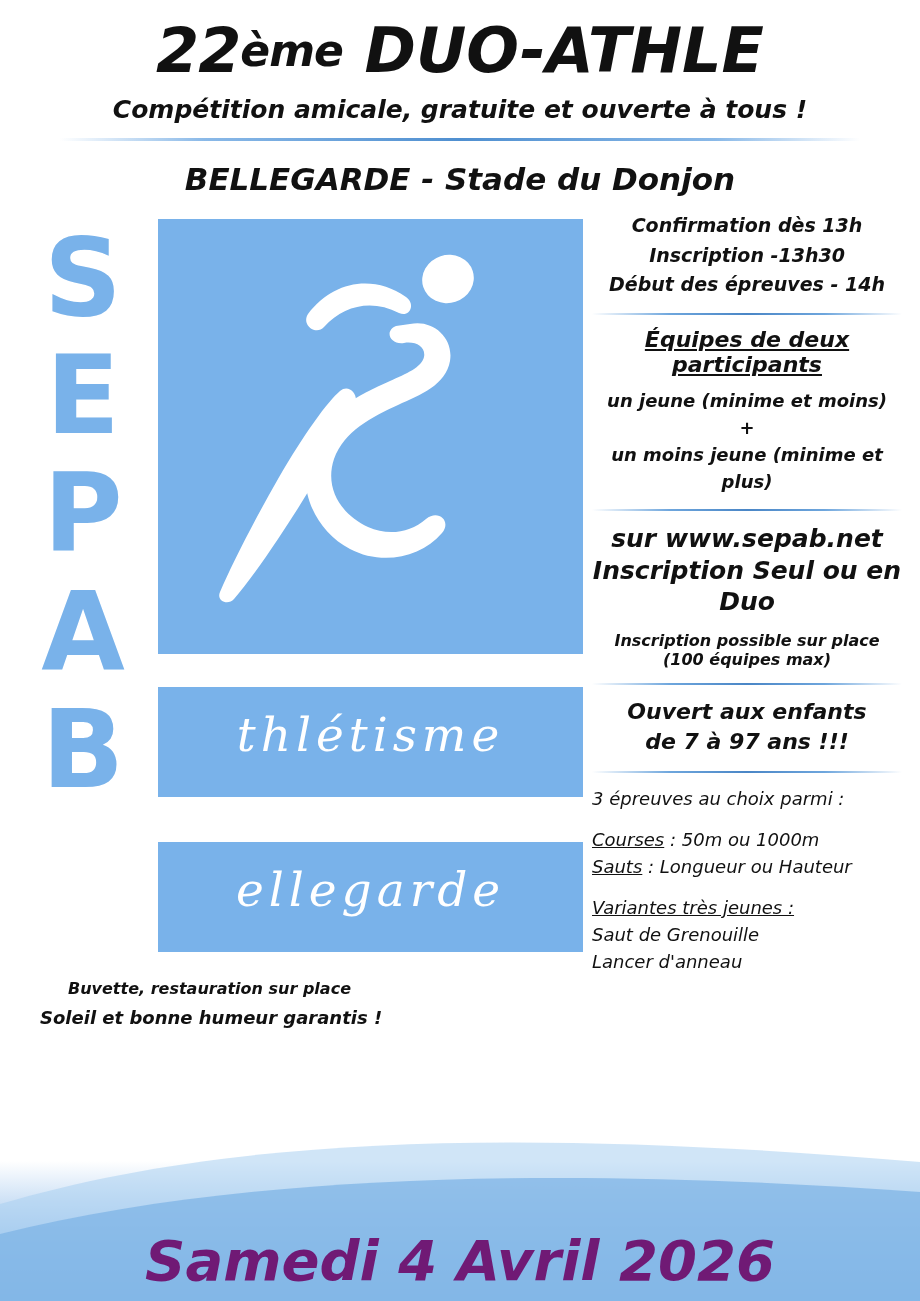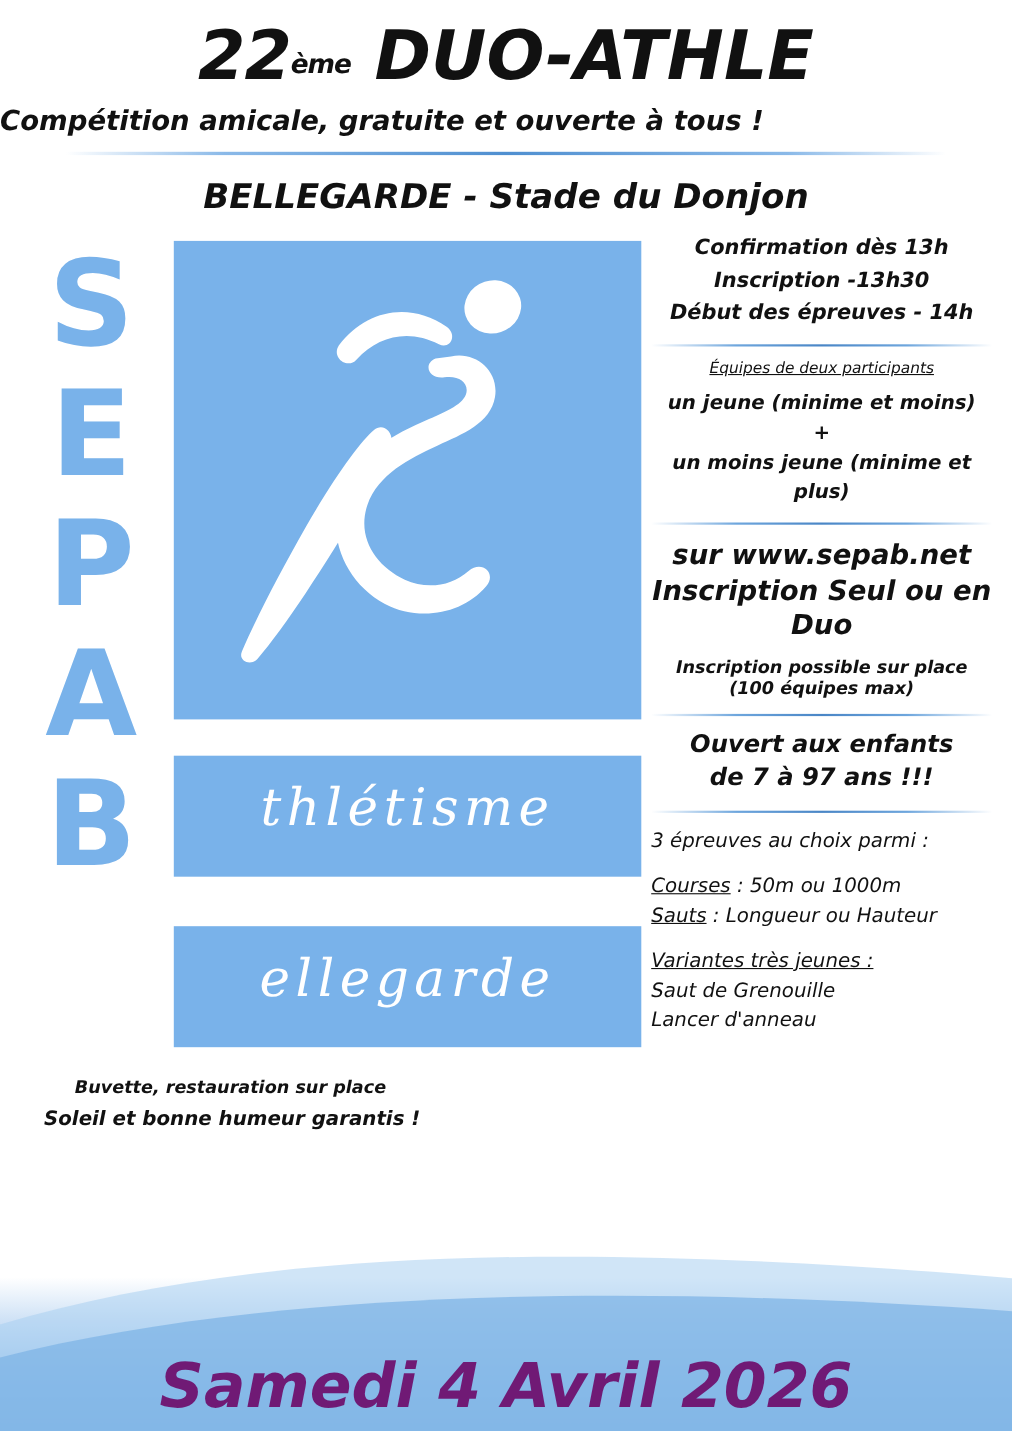--- a/index.html
+++ b/index.html
@@ -29,28 +29,29 @@
     font-family: "DejaVu Sans", sans-serif;
     font-weight: bold;
     font-style: italic;
     font-size: 62px;
     color: #111111;
     letter-spacing: -1px;
     margin: 18px 0 0 0;
     line-height: 1.05;
   }
   .title .ord {
-    font-size: 24px;
+    font-size: 44px;
     vertical-align: 6px;
   }
   .title .big {
     letter-spacing: 0px;
   }
 
   .subtitle {
+    text-align: center;
     font-family: "DejaVu Sans", sans-serif;
     font-weight: bold;
     font-style: italic;
     font-size: 25px;
     color: #111111;
     margin-top: 12px;
   }
 
   .hr-gradient {
     height: 3px;
@@ -180,22 +181,22 @@
     height: 2px;
     margin: 14px 0 12px 0;
     background: linear-gradient(to right, rgba(255,255,255,0) 0%, #6ea6dd 25%, #4a86c6 50%, #6ea6dd 75%, rgba(255,255,255,0) 100%);
   }
   .sched {
     font-size: 19px;
     font-weight: bold;
     line-height: 1.55;
   }
   .teams-title {
-    font-size: 14px;
-    font-weight: normal;
+    font-size: 22px;
+    font-weight: bold;
     text-decoration: underline;
     margin-bottom: 10px;
   }
   .teams-detail {
     font-size: 18px;
     font-weight: bold;
     line-height: 1.5;
   }
   .insc-big {
     font-size: 25px;

